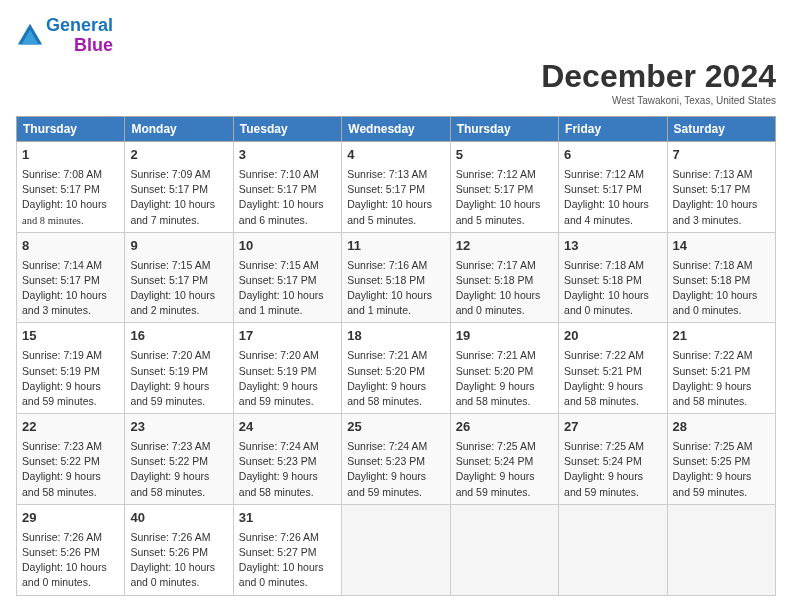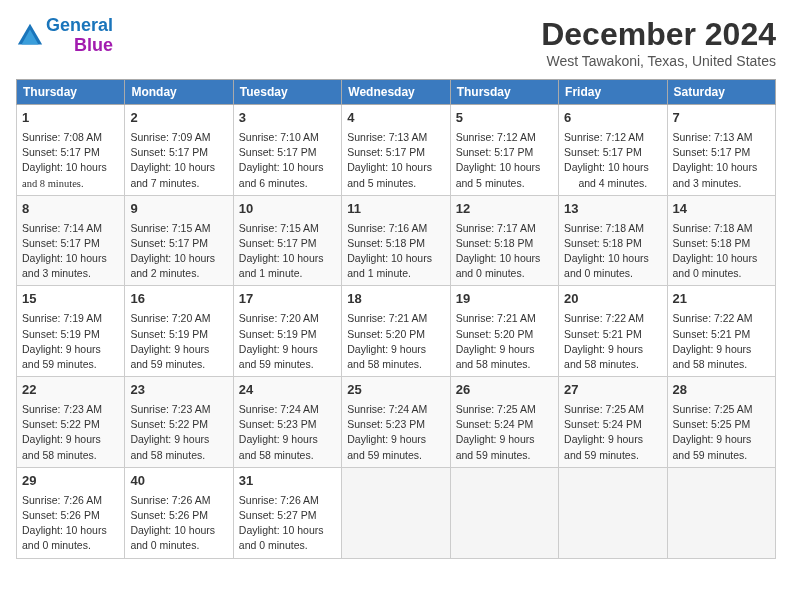--- a/index.html
+++ b/index.html
@@ -34,28 +34,29 @@
     .logo-text span {
       color: #1a75bb;
     }
     .logo-icon {
       width: 28px;
       height: 28px;
       margin-right: 2px;
     }
     .title-block {
       text-align: right;
+      margin-top: 42px;
     }
     .month-title {
       font-size: 32px;
       font-weight: bold;
       color: #333;
     }
     .location {
-      font-size: 14px;
+      font-size: 10px;
       color: #555;
     }
     .calendar {
       width: 100%;
       border-collapse: collapse;
       font-size: 11px;
     }
     .calendar th {
       background-color: #3a7abf;
       color: white;
@@ -157,21 +158,21 @@
             <span style="display: block;">Sunrise: 7:12 AM</span>
             <span style="display: block;">Sunset: 5:17 PM</span>
             <span style="display: block;">Daylight: 10 hours</span>
             <span style="display: block;">and 5 minutes.</span>
           </td>
           <td>
             <span class="day-num">6</span>
             <span style="display: block;">Sunrise: 7:12 AM</span>
             <span style="display: block;">Sunset: 5:17 PM</span>
             <span style="display: block;">Daylight: 10 hours</span>
-            <span style="display: block; text-align: center;">and 4 minutes.</span>
+            <span style="display: block;">and 4 minutes.</span>
           </td>
           <td>
             <span class="day-num">7</span>
             <span style="display: block;">Sunrise: 7:13 AM</span>
             <span style="display: block;">Sunset: 5:17 PM</span>
             <span style="display: block;">Daylight: 10 hours</span>
             <span style="display: block;">and 3 minutes.</span>
           </td>
         </tr>
         <tr>

